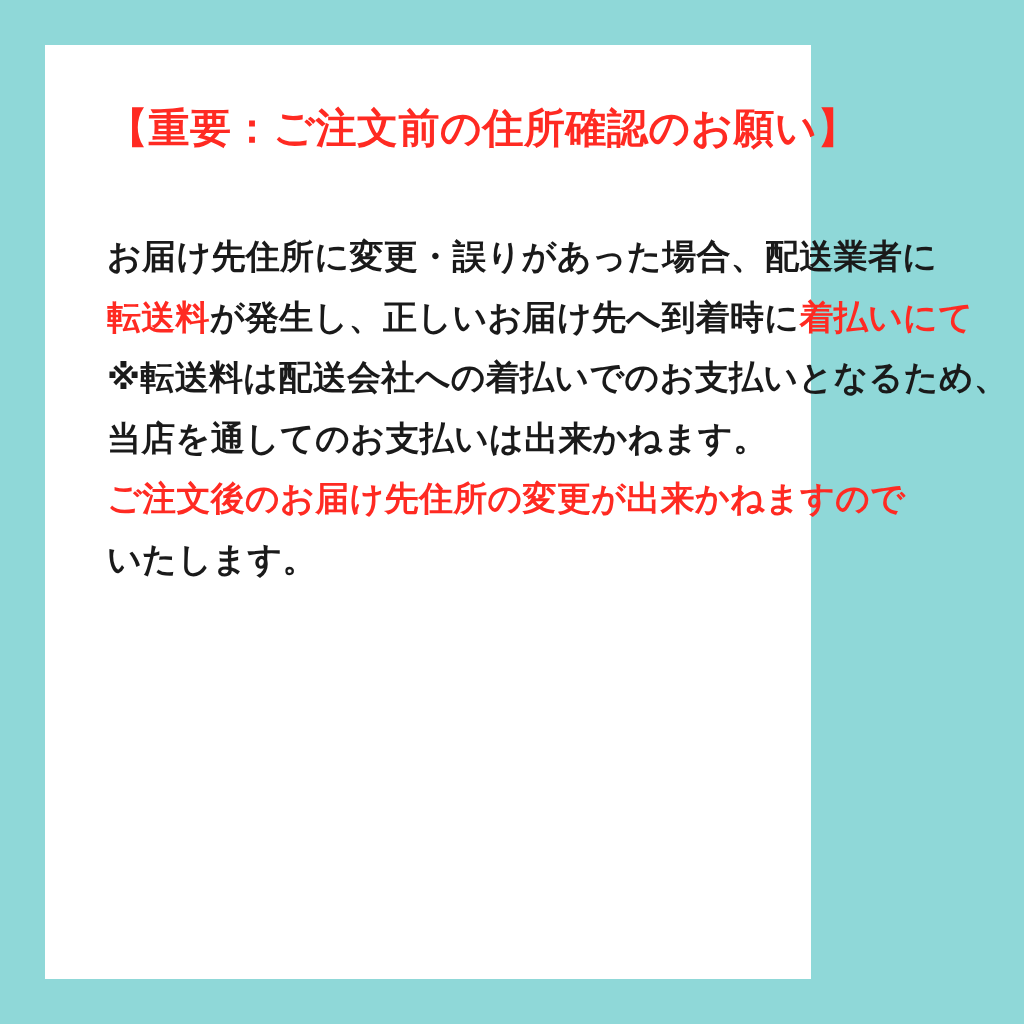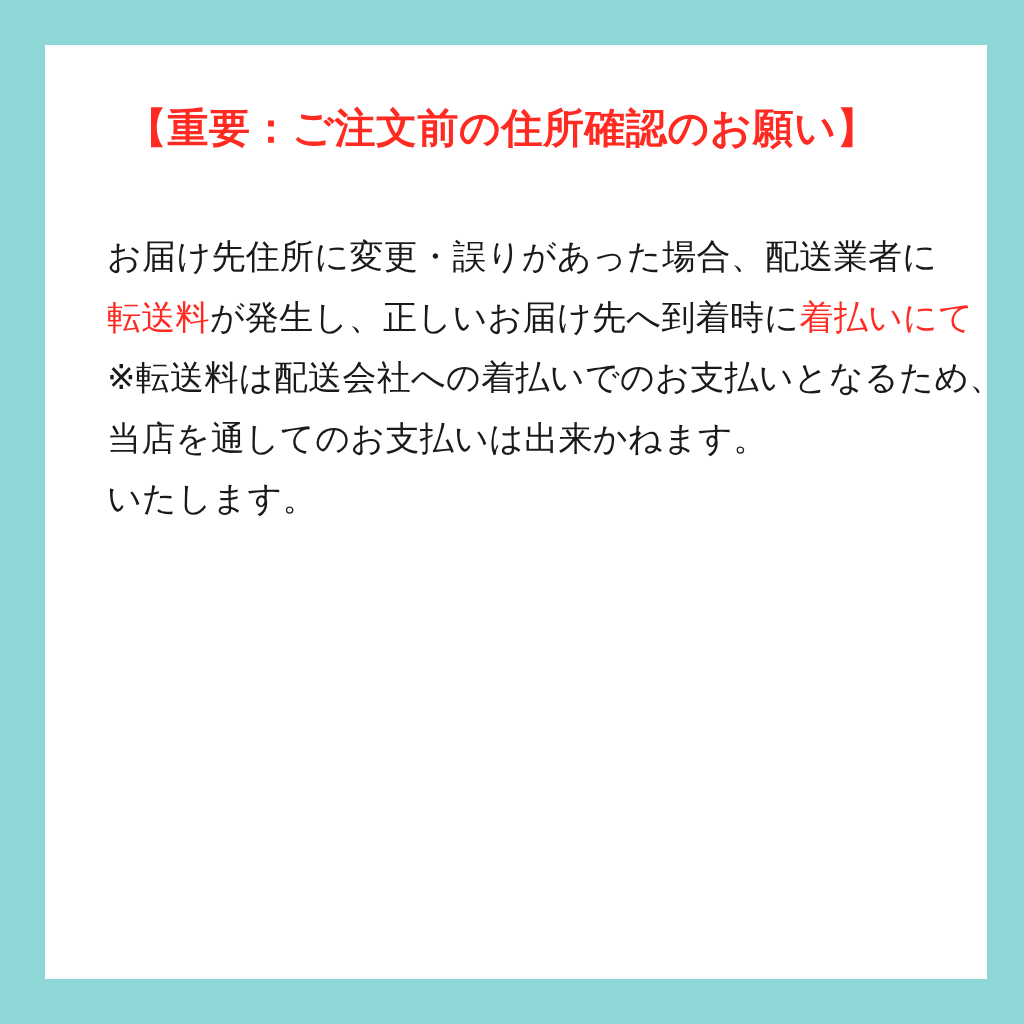--- a/index.html
+++ b/index.html
@@ -22,41 +22,42 @@
     background: #8fd8d8;
     box-sizing: border-box;
     display: flex;
     align-items: center;
     justify-content: center;
   }
   .notice-card {
     position: absolute;
     left: 45px;
     top: 45px;
-    width: 942px;
+    width: 766px;
     height: 934px;
     background: #ffffff;
     box-sizing: border-box;
     padding: 58px 90px 40px 62px;
   }
   .notice-title {
     color: #ff2a22;
     font-size: 41px;
     font-weight: bold;
     text-align: center;
     letter-spacing: 0.5px;
     line-height: 1.25;
     margin: 0 0 72px 0;
     white-space: nowrap;
   }
   .notice-body {
     font-size: 34px;
     line-height: 1.78;
     color: #1a1a1a;
     letter-spacing: 0.3px;
+    font-weight: bold;
   }
   .line {
     white-space: nowrap;
   }
   .red {
     color: #ff2a22;
   }
   .black {
     color: #1a1a1a;
   }
@@ -65,16 +66,17 @@
 <body>
 
 <div class="notice-frame">
   <div class="notice-card">
     <h1 class="notice-title">【重要：ご注文前の住所確認のお願い】</h1>
     <div class="notice-body">
         <div class="line"><span class="black">お届け先住所に変更・誤りがあった場合、配送業者に</span></div>
         <div class="line"><span class="red">転送料</span><span class="black">が発生し、正しいお届け先へ到着時に</span><span class="red">着払いにて</span></div>
         <div class="line"><span class="black">※転送料は配送会社への着払いでのお支払いとなるため、</span></div>
         <div class="line"><span class="black">当店を通してのお支払いは出来かねます。</span></div>
+        <div class="line"><span class="red">ご注文後のお届け先住所の変更が出来かねますので</span></div>
         <div class="line"><span class="black">いたします。</span></div>
       </div>
   </div>
 </div>
 
 </body></html>

